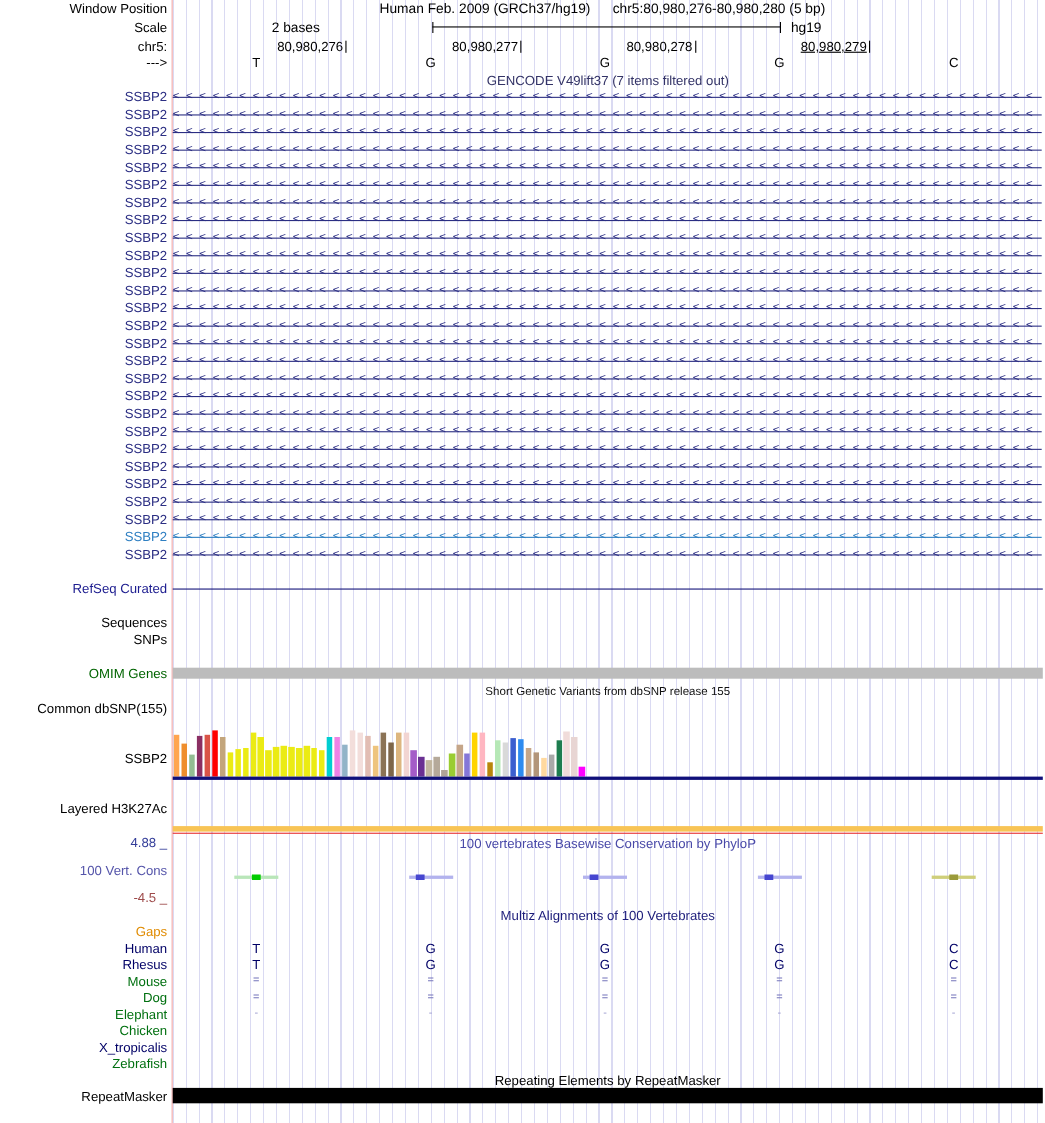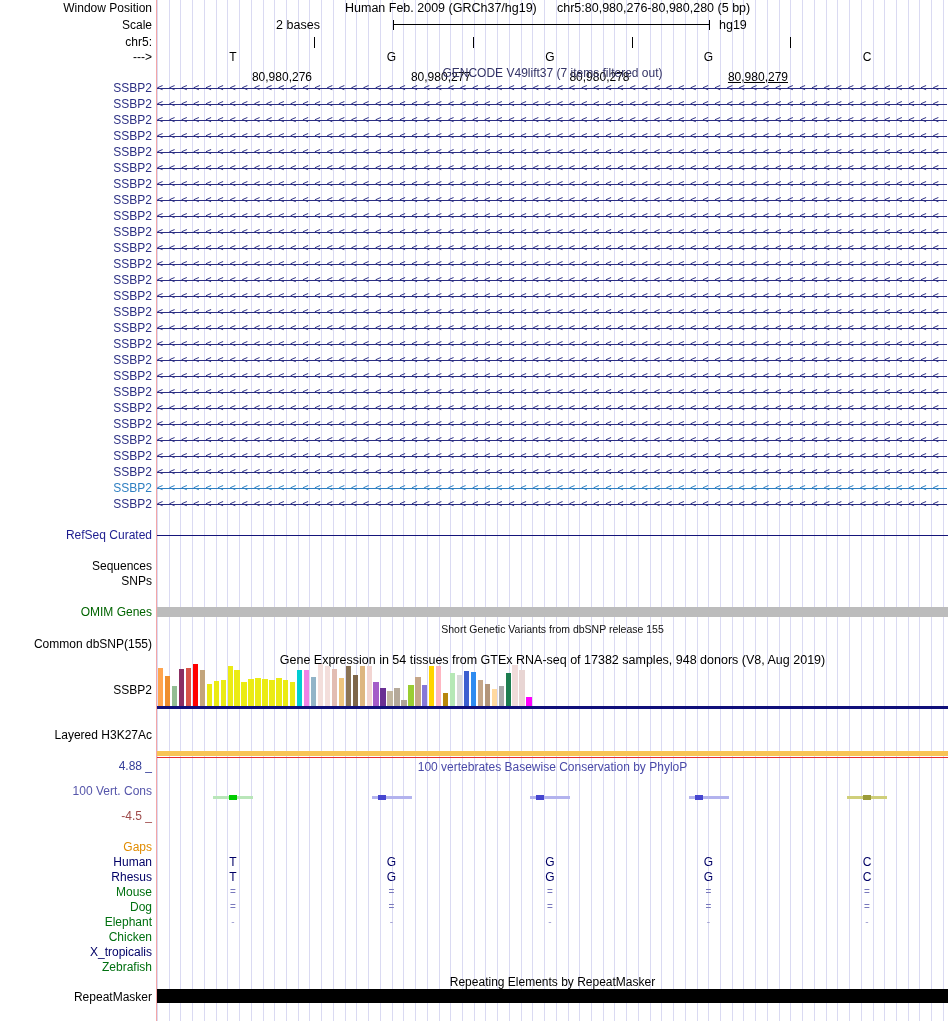--- a/index.html
+++ b/index.html
@@ -7,21 +7,21 @@
            font-family:"Liberation Sans",sans-serif;color:#000;}
   .grid{position:absolute;left:157px;top:0;width:792px;height:1021px;
         background:repeating-linear-gradient(90deg,#dadaf2 0,#dadaf2 1px,transparent 1px,transparent 11.73px);}
   .pink-edge{position:absolute;left:155.5px;top:0;width:1.5px;height:1021px;background:#f3a6a6;}
   .lbl{position:absolute;left:0;width:152px;text-align:right;font-size:12px;line-height:14px;white-space:nowrap;}
   .htext{position:absolute;font-size:12.5px;line-height:14px;white-space:nowrap;}
   .title{position:absolute;left:157px;width:791px;text-align:center;font-size:12px;line-height:13px;white-space:nowrap;}
   .title.small{font-size:10.5px;}
   .hline{position:absolute;left:157px;width:791px;}
   .tick{position:absolute;width:1px;background:#000;}
-  .coord{position:absolute;width:120px;text-align:right;font-size:12px;line-height:13px;margin-top:35px;}
+  .coord{position:absolute;width:120px;text-align:right;font-size:12px;line-height:13px;}
   .base{position:absolute;width:18px;text-align:center;font-size:12px;line-height:14px;}
   .gene-arrows{position:absolute;left:157px;width:790px;height:16px;overflow:hidden;white-space:nowrap;
     font-family:"DejaVu Sans Mono",monospace;font-size:10px;letter-spacing:6.1px;line-height:16px;
     background:linear-gradient(currentColor,currentColor) 0 50%/100% 1px no-repeat;}
   .gtex-bar{position:absolute;width:5.4px;}
   .cons-line{position:absolute;height:3px;}
   .cons-accent{position:absolute;width:8px;height:5px;}
   .mz{position:absolute;width:18px;text-align:center;line-height:14px;}
   .mz-base{font-size:12px;}
   .mz-eq{font-size:10px;color:#7878bc;}
@@ -32,21 +32,21 @@
 
 <div id="browser">
   <div class="grid"></div>
   <div class="pink-edge"></div>
 
   <div class="lbl" style="top:1px">Window Position</div>
   <div class="htext" style="left:345px;top:1px">Human Feb. 2009 (GRCh37/hg19)</div>
   <div class="htext" style="left:557px;top:1px">chr5:80,980,276-80,980,280 (5 bp)</div>
 
   <div class="lbl" style="top:18px">Scale</div>
-  <div class="htext" style="left:224px;top:18px;width:148px;text-align:center">2 bases</div>
+  <div class="htext" style="left:247px;top:18px;width:148px;text-align:left">2 bases</div>
   <div style="position:absolute;left:393px;top:24px;width:317px;height:1.4px;background:#000"></div>
   <div class="tick" style="left:393px;top:20px;height:10px"></div>
   <div class="tick" style="left:709px;top:20px;height:10px"></div>
   <div class="htext" style="left:719px;top:18px">hg19</div>
 
   <div class="lbl" style="top:35px">chr5:</div>
   <div id="coords">
       <div class="coord" style="left: 192px; top: 36px;">80,980,276</div>
       <div class="tick" style="left: 314px; top: 37px; height: 11px;"></div>
       <div class="coord" style="left: 351px; top: 36px;">80,980,277</div>
@@ -129,21 +129,20 @@
 
   <div class="lbl" style="top:559px">Sequences</div>
   <div class="lbl" style="top:574px">SNPs</div>
 
   <div class="lbl" style="top:605px;color:#006400">OMIM Genes</div>
   <div class="hline" style="top:607px;height:10px;background:#bcbcbc"></div>
 
   <div class="title small" style="top:623px;color:#111">Short Genetic Variants from dbSNP release 155</div>
   <div class="lbl" style="top:637px">Common dbSNP(155)</div>
 
-  <div class="title" style="top:654px;font-size:12.5px">Gene Expression in 54 tissues from GTEx RNA-seq of 17382 samples, 948 donors (V8, Aug 2019)</div>
   <div class="lbl" style="top:683px">SSBP2</div>
   <div id="gtex-bars">
       <div class="gtex-bar" style="left: 158px; top: 668px; height: 38px; background: rgb(255, 165, 79);"></div>
       <div class="gtex-bar" style="left: 164.95px; top: 676px; height: 30px; background: rgb(239, 142, 46);"></div>
       <div class="gtex-bar" style="left: 171.9px; top: 686px; height: 20px; background: rgb(147, 189, 147);"></div>
       <div class="gtex-bar" style="left: 178.85px; top: 669px; height: 37px; background: rgb(139, 47, 99);"></div>
       <div class="gtex-bar" style="left: 185.8px; top: 668px; height: 38px; background: rgb(217, 84, 72);"></div>
       <div class="gtex-bar" style="left: 192.75px; top: 664px; height: 42px; background: rgb(255, 0, 0);"></div>
       <div class="gtex-bar" style="left: 199.7px; top: 670px; height: 36px; background: rgb(195, 165, 123);"></div>
       <div class="gtex-bar" style="left: 206.65px; top: 684px; height: 22px; background: rgb(235, 235, 20);"></div>
@@ -210,20 +209,21 @@
       <div class="cons-line" style="left: 371.5px; top: 796px; width: 40px; background: rgb(179, 179, 238);"></div>
       <div class="cons-accent" style="left: 377.5px; top: 795px; background: rgb(70, 70, 208);"></div>
       <div class="cons-line" style="left: 530px; top: 796px; width: 40px; background: rgb(179, 179, 238);"></div>
       <div class="cons-accent" style="left: 536px; top: 795px; background: rgb(70, 70, 208);"></div>
       <div class="cons-line" style="left: 688.5px; top: 796px; width: 40px; background: rgb(179, 179, 238);"></div>
       <div class="cons-accent" style="left: 694.5px; top: 795px; background: rgb(70, 70, 208);"></div>
       <div class="cons-line" style="left: 847px; top: 796px; width: 40px; background: rgb(207, 207, 122);"></div>
       <div class="cons-accent" style="left: 863px; top: 795px; background: rgb(155, 155, 58);"></div>
     </div>
 
+  <div class="title" style="top:826px;color:#1c1c7a">Multiz Alignments of 100 Vertebrates</div>
   <div id="multiz-rows">
       <div class="lbl" style="top: 840px; color: rgb(224, 139, 0);">Gaps</div>
       <div class="lbl" style="top: 855px; color: rgb(0, 0, 102);">Human</div>
       <div class="mz mz-base" style="left: 224px; top: 855px; color: rgb(0, 0, 102);">T</div>
       <div class="mz mz-base" style="left: 382.5px; top: 855px; color: rgb(0, 0, 102);">G</div>
       <div class="mz mz-base" style="left: 541px; top: 855px; color: rgb(0, 0, 102);">G</div>
       <div class="mz mz-base" style="left: 699.5px; top: 855px; color: rgb(0, 0, 102);">G</div>
       <div class="mz mz-base" style="left: 858px; top: 855px; color: rgb(0, 0, 102);">C</div>
       <div class="lbl" style="top: 870px; color: rgb(0, 0, 102);">Rhesus</div>
       <div class="mz mz-base" style="left: 224px; top: 870px; color: rgb(0, 0, 102);">T</div>

